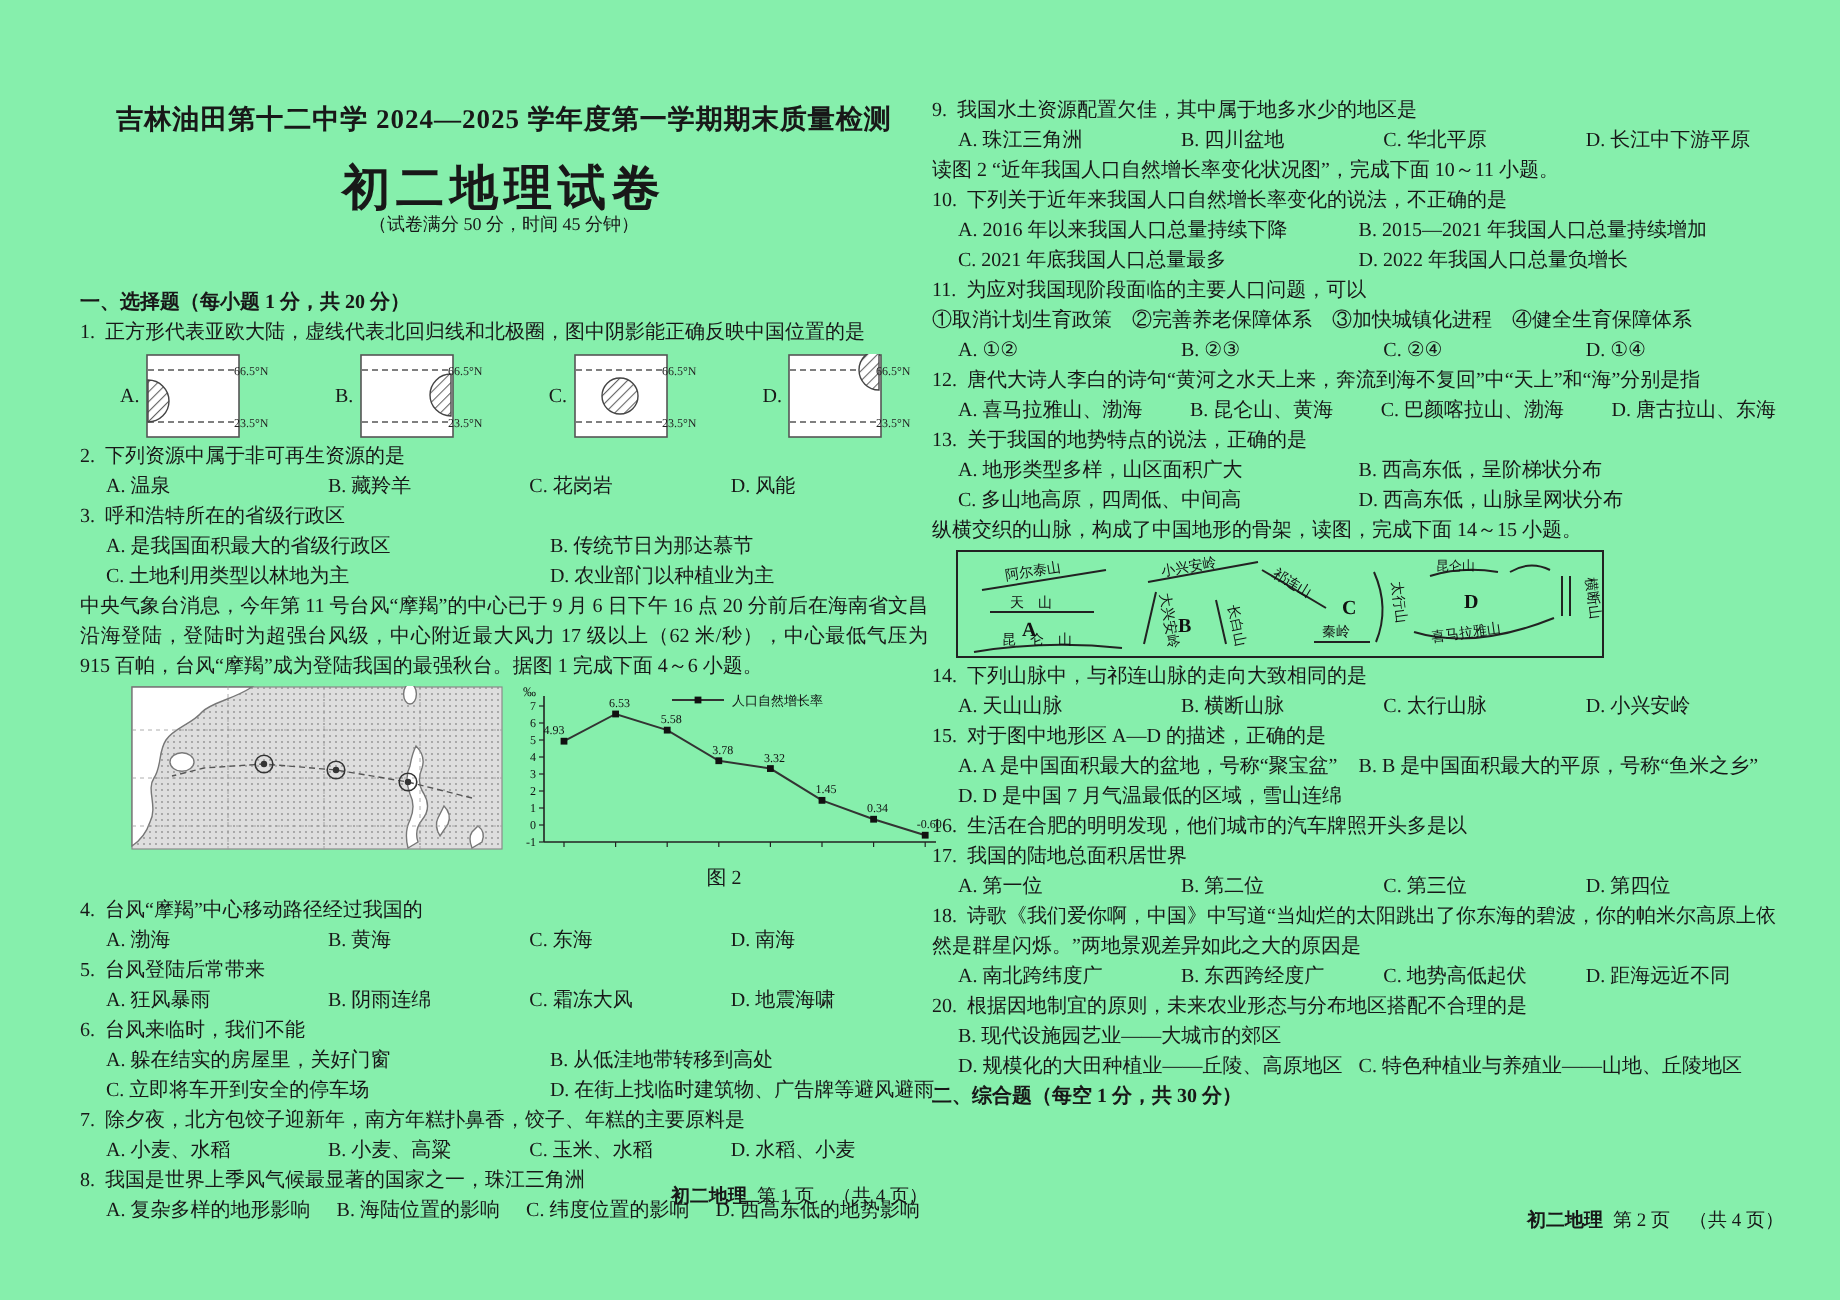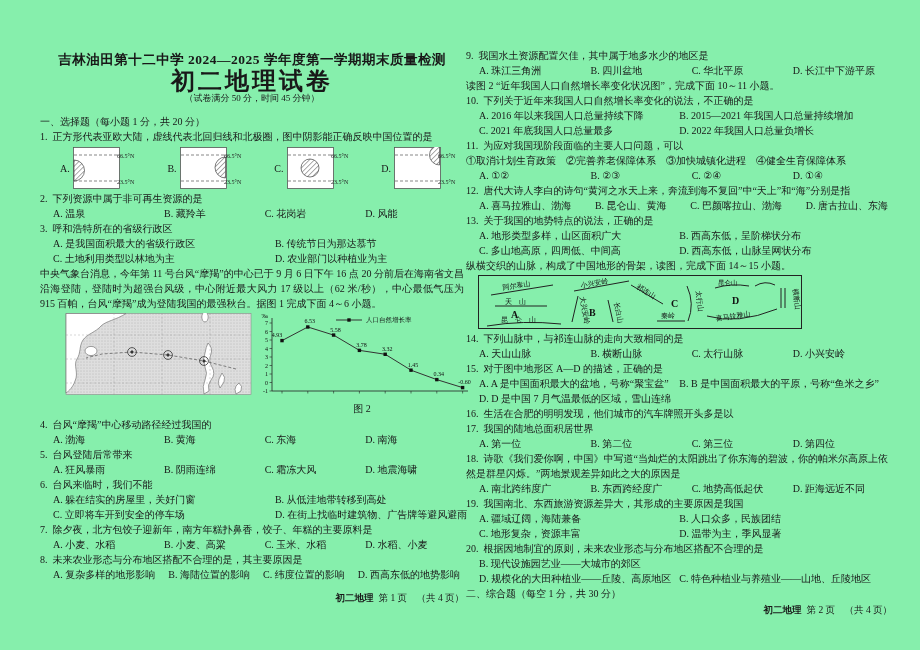--- a/index.html
+++ b/index.html
@@ -4,24 +4,24 @@
 <title>初二地理试卷</title>
 <style>
   *{box-sizing:border-box;margin:0;padding:0;}
   html,body{background:#fff;}
   #page{position:relative;width:920px;height:650px;background:#86efac;overflow:hidden;
         font-family:"Liberation Serif","DejaVu Serif",serif;color:#181818;padding-left:31px;}
   .col{position:absolute;top:40px;font-size:10px;line-height:15px;}
   #col-left{left:40px;width:424px;}
   #col-right{left:466px;width:426px;padding-top:8px;}
   .hdr-school{text-align:center;font-size:13.5px;font-weight:700;letter-spacing:0.5px;margin-top:12px;}
-  .hdr-title{text-align:center;font-size:24px;font-weight:900;letter-spacing:3px;margin:6px 0 3px;
+  .hdr-title{text-align:center;font-size:24px;font-weight:900;letter-spacing:3px;margin:20px 0 3px;
              font-family:"Liberation Sans","DejaVu Sans",sans-serif;}
-  .hdr-sub{text-align:center;font-size:9px;margin-bottom:8px;}
-  .section{font-weight:400;}
+  .hdr-sub{text-align:center;font-size:9px;margin-bottom:24px;}
+  .section{font-weight:700;}
   .stem .qnum{margin-right:5px;}
   .para{text-align:justify;}
   .opts{padding-left:13px;}
   .opt{white-space:nowrap;}
   .row4{display:grid;grid-template-columns:27% 24.5% 24.5% 24%;}
   .row2{display:grid;grid-template-columns:48.5% 51.5%;}
   #blocks-left .row2{grid-template-columns:54% 46%;}
   .inline{display:flex;justify-content:space-between;padding-right:4px;}
   .q1row{display:flex;justify-content:space-between;align-items:center;margin:3px 0 2px;padding:0 4px 0 20px;}
   .q1g{display:flex;align-items:center;gap:3px;}
@@ -251,21 +251,21 @@
         <div class="q">
           <div class="stem"><span class="qnum">7.</span><span>除夕夜，北方包饺子迎新年，南方年糕扑鼻香，饺子、年糕的主要原料是</span></div>
           <div class="opts row4">
             <span class="opt">A. 小麦、水稻</span>
             <span class="opt">B. 小麦、高粱</span>
             <span class="opt">C. 玉米、水稻</span>
             <span class="opt">D. 水稻、小麦</span>
           </div>
         </div>
         <div class="q">
-          <div class="stem"><span class="qnum">8.</span><span>未来农业形态与分布地区搭配不合理的是，其主要原因是</span></div>
+          <div class="stem"><span class="qnum">8.</span><span>我国是世界上季风气候最显著的国家之一，珠江三角洲</span></div>
           <div class="opts inline">
             <span class="opt">A. 复杂多样的地形影响</span>
             <span class="opt">B. 海陆位置的影响</span>
             <span class="opt">C. 纬度位置的影响</span>
             <span class="opt">D. 西高东低的地势影响</span>
           </div>
         </div>
       </div>
   </div>
 
@@ -397,31 +397,20 @@
         <div class="q">
           <div class="stem"><span class="qnum">18.</span><span>诗歌《我们爱你啊，中国》中写道“当灿烂的太阳跳出了你东海的碧波，你的帕米尔高原上依然是群星闪烁。”两地景观差异如此之大的原因是</span></div>
           <div class="opts row4">
             <span class="opt">A. 南北跨纬度广</span>
             <span class="opt">B. 东西跨经度广</span>
             <span class="opt">C. 地势高低起伏</span>
             <span class="opt">D. 距海远近不同</span>
           </div>
         </div>
         <div class="q">
-          <div class="stem"><span class="qnum">19.</span><span>我国南北、东西旅游资源差异大，其形成的主要原因是我国</span></div>
-          <div class="opts row2">
-            <span class="opt">A. 疆域辽阔，海陆兼备</span>
-            <span class="opt">B. 人口众多，民族团结</span>
-          </div>
-          <div class="opts row2">
-            <span class="opt">C. 地形复杂，资源丰富</span>
-            <span class="opt">D. 温带为主，季风显著</span>
-          </div>
-        </div>
-        <div class="q">
           <div class="stem"><span class="qnum">20.</span><span>根据因地制宜的原则，未来农业形态与分布地区搭配不合理的是</span></div>
           <div class="opts row2">
             <span class="opt">B. 现代设施园艺业——大城市的郊区</span>
           </div>
           <div class="opts row2">
             <span class="opt">D. 规模化的大田种植业——丘陵、高原地区</span>
             <span class="opt">C. 特色种植业与养殖业——山地、丘陵地区</span>
           </div>
         </div>
         <div class="section">二、综合题（每空 1 分，共 30 分）</div>

